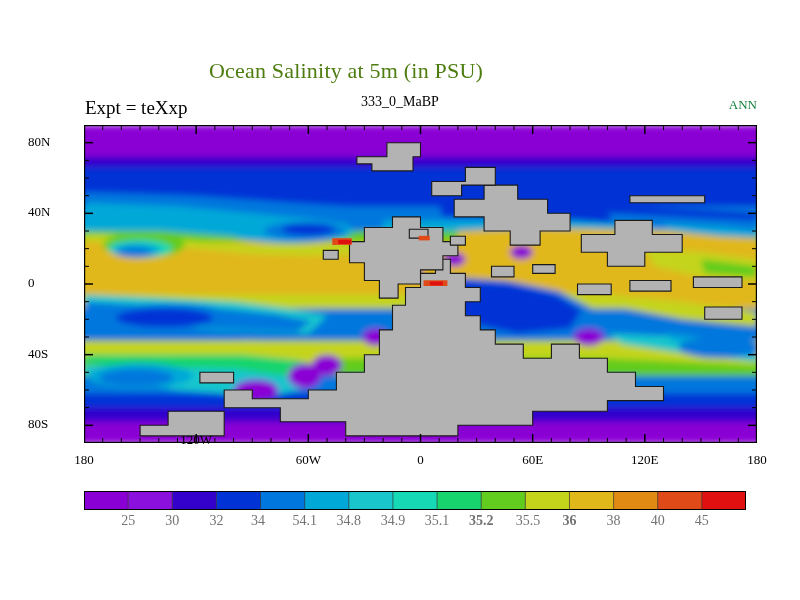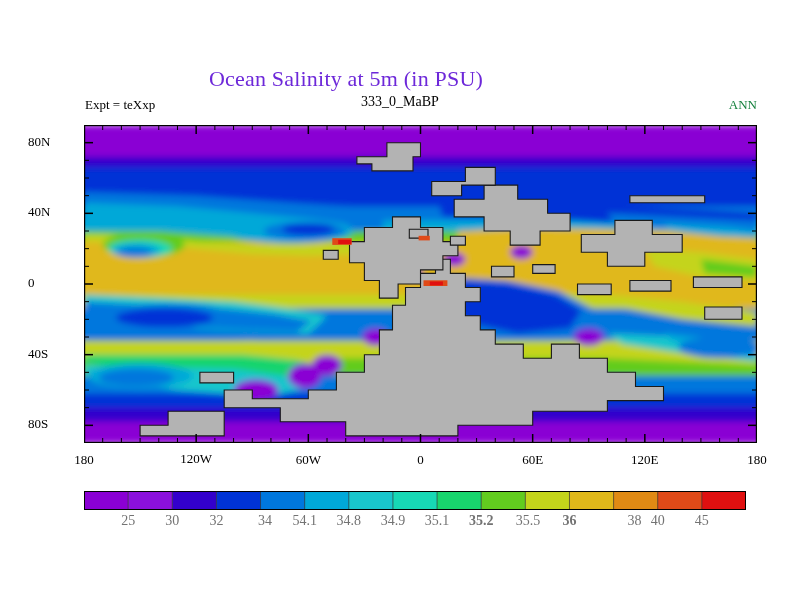--- a/index.html
+++ b/index.html
@@ -12,41 +12,41 @@
     width: 800px;
     height: 600px;
     background: #ffffff;
     font-family: "Liberation Serif", "DejaVu Serif", serif;
     overflow: hidden;
   }
   
   .main-title {
     position: absolute;
     left: 0;
-    top: 66px;
+    top: 58px;
     width: 692px;
     text-align: center;
     font-size: 22px;
-    color: #6d28d9;
+    color: #4d7c0f;
     letter-spacing: .2px;
   }
   .subtitle {
     position: absolute;
     left: 0;
     top: 94px;
     width: 800px;
     text-align: center;
     font-size: 14px;
     color: #000;
   }
   .expt-label {
     position: absolute;
     left: 85px;
     top: 97px;
-    font-size: 13px;
+    font-size: 19px;
     color: #000;
     white-space: nowrap;
   }
   .ann-label {
     position: absolute;
     right: 43px;
     top: 97px;
     font-size: 13px;
     color: #15803d;
   }
@@ -346,36 +346,36 @@
         <line x1="529.60" x2="529.60" y1="0" y2="19" stroke="#333" stroke-width="0.7"></line>
         <line x1="573.73" x2="573.73" y1="0" y2="19" stroke="#333" stroke-width="0.7"></line>
         <line x1="617.87" x2="617.87" y1="0" y2="19" stroke="#333" stroke-width="0.7"></line>
         <rect x="0.5" y="0.5" width="661" height="18" fill="none" stroke="#000" stroke-width="1"></rect>
       </svg>
   </div>
 
 <div class="cbar-tick" style="left: 100.133px;">25</div>
     <div class="cbar-tick" style="left: 144.267px;">30</div>
     <div class="cbar-tick" style="left: 188.4px;">32</div>
-    <div class="cbar-tick" style="left: 237px;">34</div>
+    <div class="cbar-tick" style="left: 230px;">34</div>
     <div class="cbar-tick" style="left: 276.667px;">54.1</div>
     <div class="cbar-tick" style="left: 320.8px;">34.8</div>
     <div class="cbar-tick" style="left: 364.933px;">34.9</div>
     <div class="cbar-tick" style="left: 409.067px;">35.1</div>
     <div class="cbar-tick" style="left: 453.2px; font-weight: bold;">35.2</div>
     <div class="cbar-tick" style="left: 500px;">35.5</div>
     <div class="cbar-tick" style="left: 541.467px; font-weight: bold;">36</div>
-    <div class="cbar-tick" style="left: 585.6px; text-align: right;">38</div>
+    <div class="cbar-tick" style="left: 585.6px;">38</div>
     <div class="cbar-tick" style="left: 629.733px;">40</div>
     <div class="cbar-tick" style="left: 673.867px;">45</div>
     <div class="axis-label ylab" style="left: 28px; top: 133.667px;">80N</div>
     <div class="axis-label ylab" style="left: 28px; top: 204.333px;">40N</div>
     <div class="axis-label ylab" style="left: 28px; top: 275px;">0</div>
     <div class="axis-label ylab" style="left: 28px; top: 345.667px;">40S</div>
     <div class="axis-label ylab" style="left: 28px; top: 416.333px;">80S</div>
     <div class="axis-label xlab" style="left: 54px; top: 452px;">180</div>
-    <div class="axis-label xlab" style="left: 166.167px; top: 451px;">120W</div>
+    <div class="axis-label xlab" style="left: 166.167px; top: 432px;">120W</div>
     <div class="axis-label xlab" style="left: 278.333px; top: 452px;">60W</div>
     <div class="axis-label xlab" style="left: 390.5px; top: 452px;">0</div>
     <div class="axis-label xlab" style="left: 502.667px; top: 452px;">60E</div>
     <div class="axis-label xlab" style="left: 614.833px; top: 452px;">120E</div>
     <div class="axis-label xlab" style="left: 727px; top: 452px;">180</div>
   </div>
 
 </body></html>

